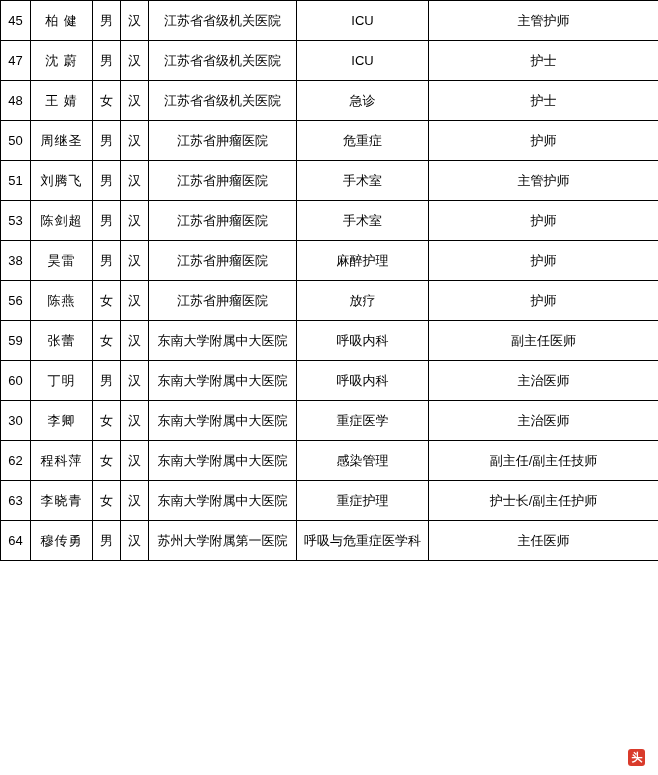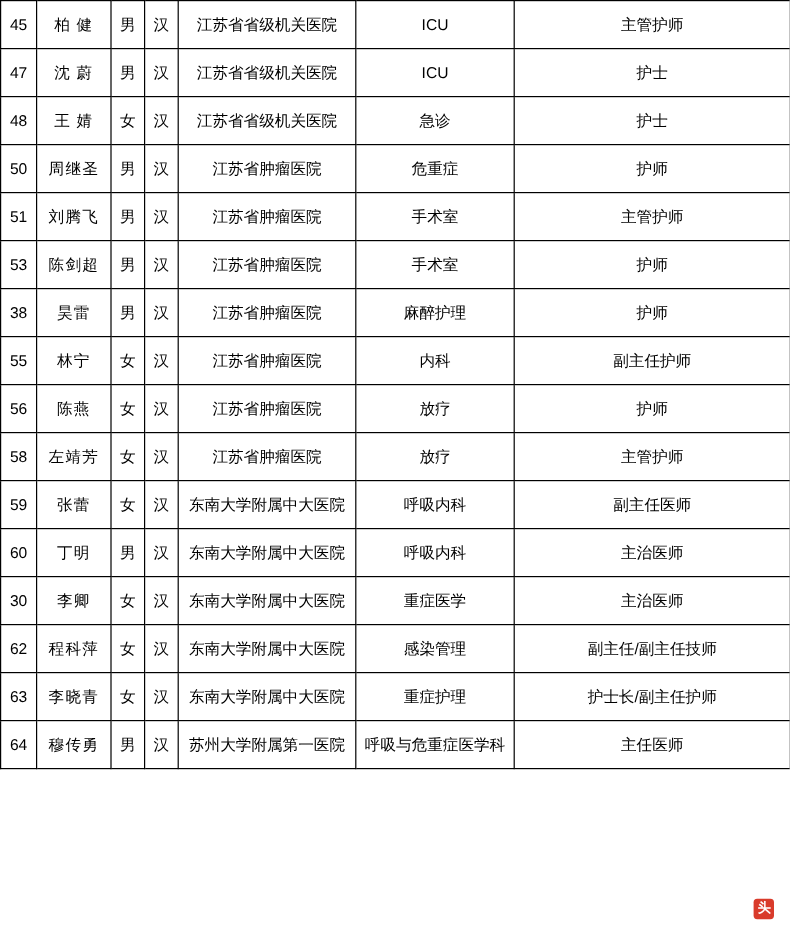--- a/index.html
+++ b/index.html
@@ -154,45 +154,27 @@
         <tr>
           <td class="idx">38</td>
           <td class="name">昊雷</td>
           <td class="">男</td>
           <td class="">汉</td>
           <td class="hosp">江苏省肿瘤医院</td>
           <td class="dept">麻醉护理</td>
           <td class="title">护师</td>
         </tr>
         <tr>
-          <td class="idx">55</td>
-          <td class="name">林宁</td>
-          <td class="">女</td>
-          <td class="">汉</td>
-          <td class="hosp">江苏省肿瘤医院</td>
-          <td class="dept">内科</td>
-          <td class="title">副主任护师</td>
-        </tr>
-        <tr>
           <td class="idx">56</td>
           <td class="name">陈燕</td>
           <td class="">女</td>
           <td class="">汉</td>
           <td class="hosp">江苏省肿瘤医院</td>
           <td class="dept">放疗</td>
           <td class="title">护师</td>
-        </tr>
-        <tr>
-          <td class="idx">58</td>
-          <td class="name">左靖芳</td>
-          <td class="">女</td>
-          <td class="">汉</td>
-          <td class="hosp">江苏省肿瘤医院</td>
-          <td class="dept">放疗</td>
-          <td class="title">主管护师</td>
         </tr>
         <tr>
           <td class="idx">59</td>
           <td class="name">张蕾</td>
           <td class="">女</td>
           <td class="">汉</td>
           <td class="hosp">东南大学附属中大医院</td>
           <td class="dept">呼吸内科</td>
           <td class="title">副主任医师</td>
         </tr>

